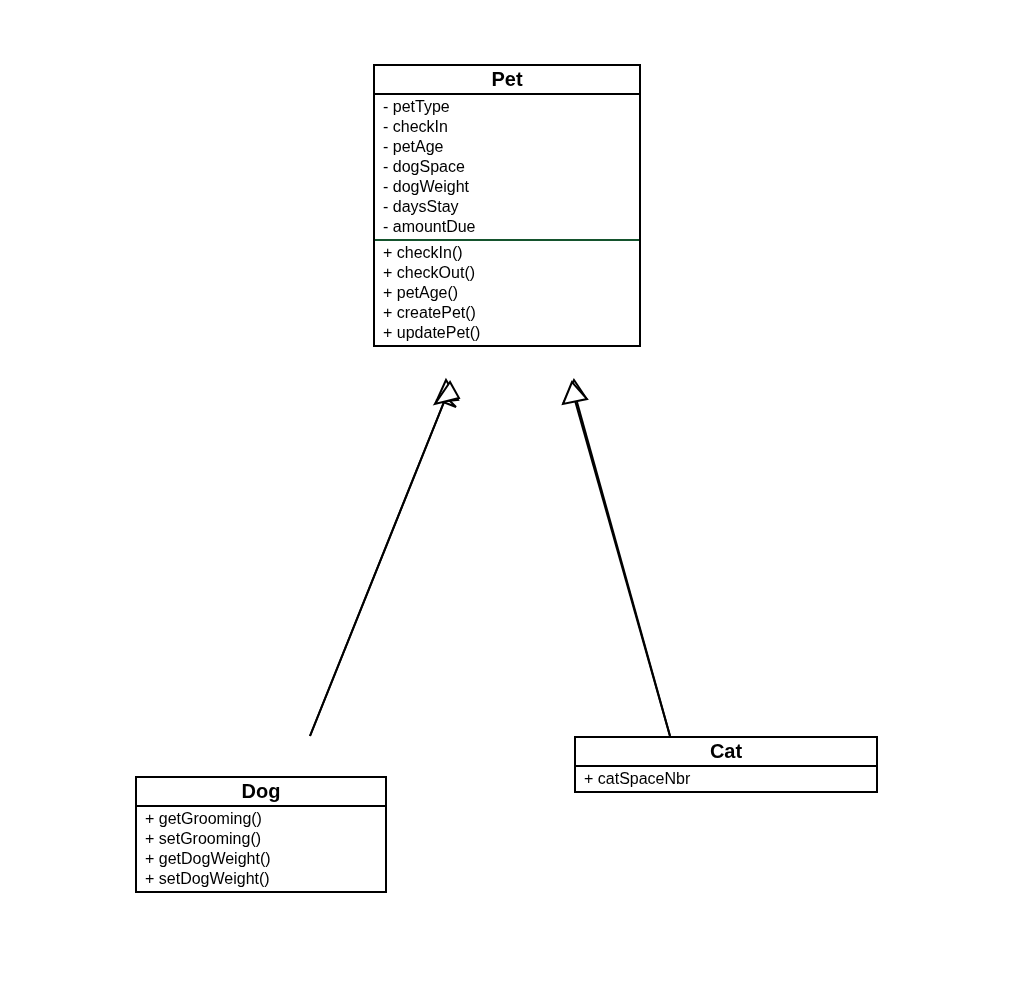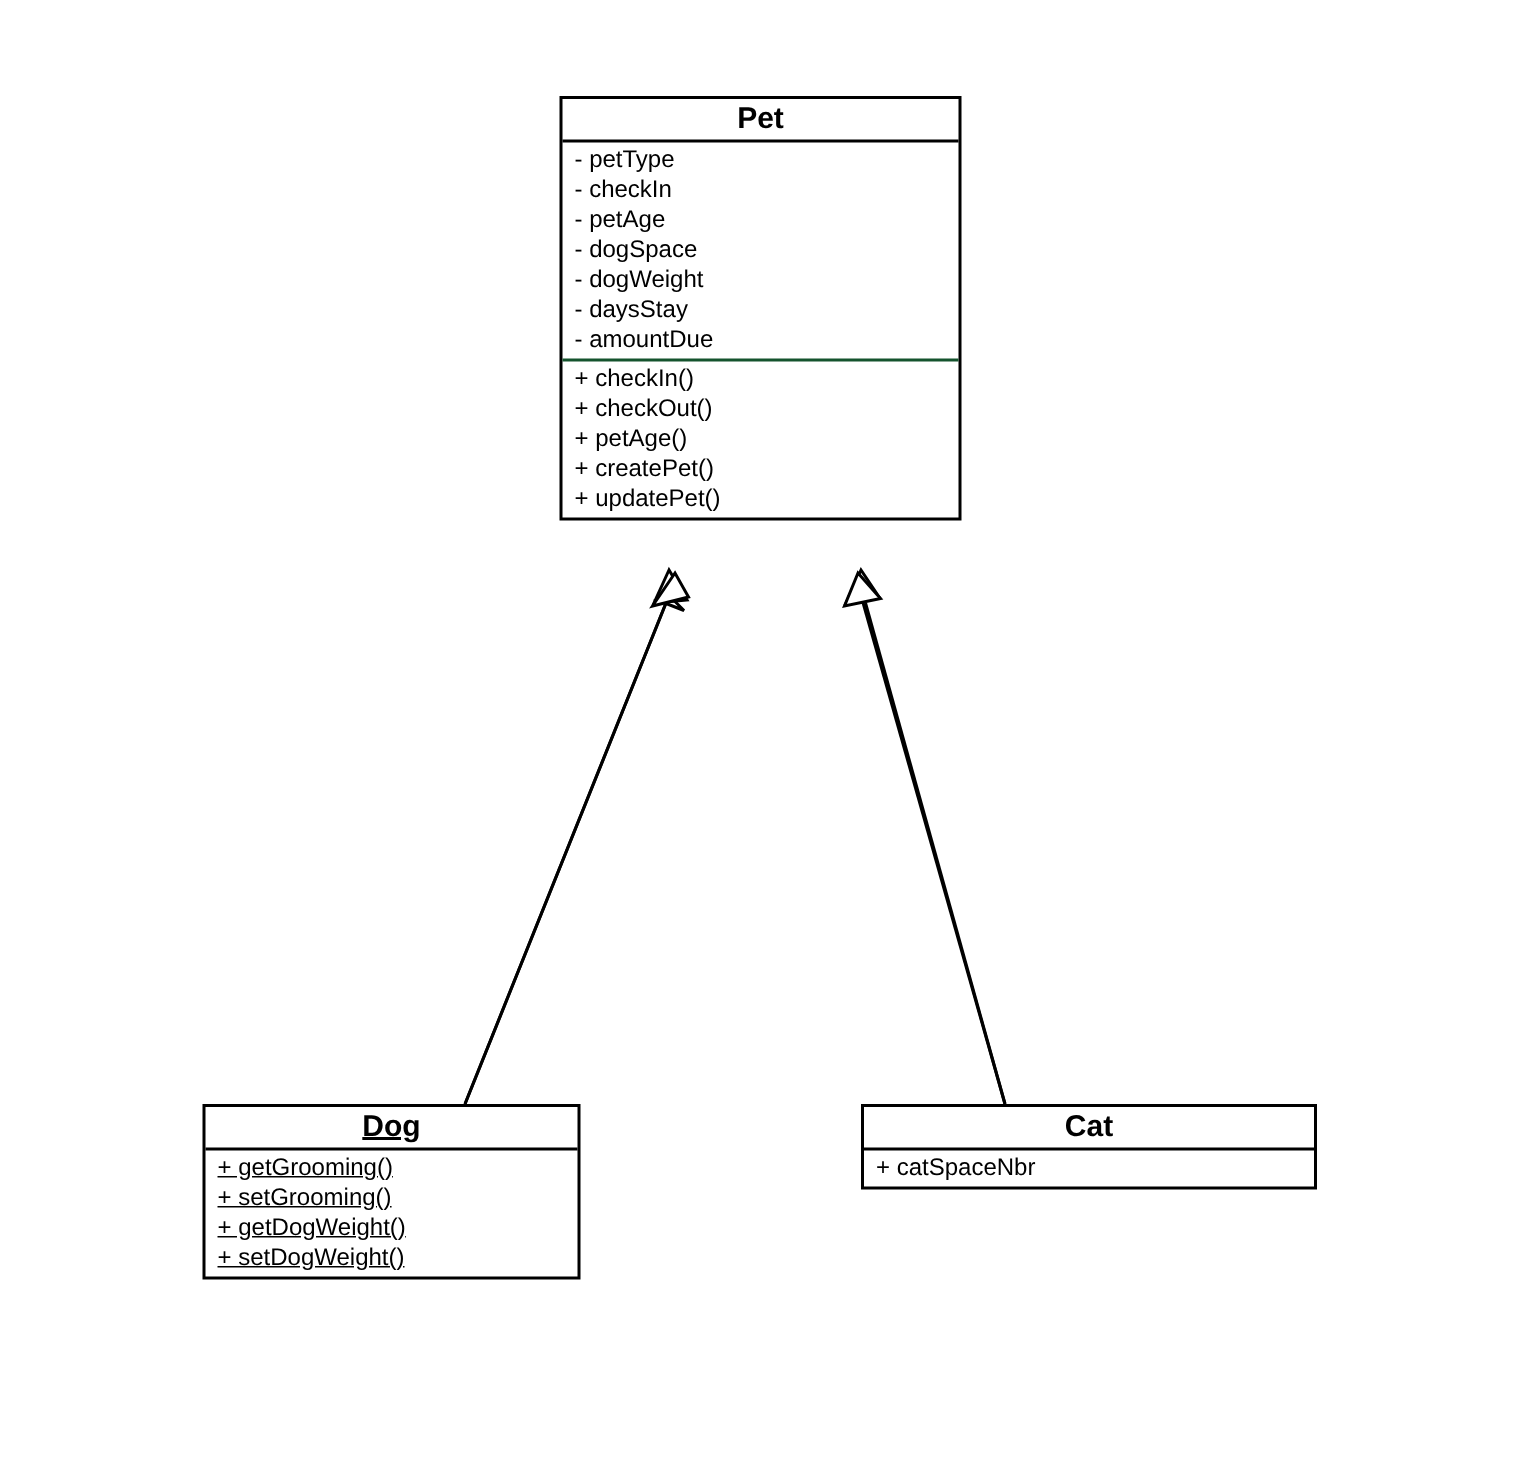--- a/index.html
+++ b/index.html
@@ -62,21 +62,21 @@
   </div>
   <div class="class-section">
     <div>+ checkIn()</div>
     <div>+ checkOut()</div>
     <div>+ petAge()</div>
     <div>+ createPet()</div>
     <div>+ updatePet()</div>
   </div>
 </div>
 
-<div class="class-box" style="left:135px; top:736px; width:252px;text-decoration:underline;">
+<div class="class-box" style="left:135px; top:776px; width:252px;">
   <div class="class-title">Dog</div>
   <div class="class-section">
     <div>+ getGrooming()</div>
     <div>+ setGrooming()</div>
     <div>+ getDogWeight()</div>
     <div>+ setDogWeight()</div>
   </div>
 </div>
 
 <div class="class-box" style="left:545px; top:736px; width:304px;margin-left:29px;">

